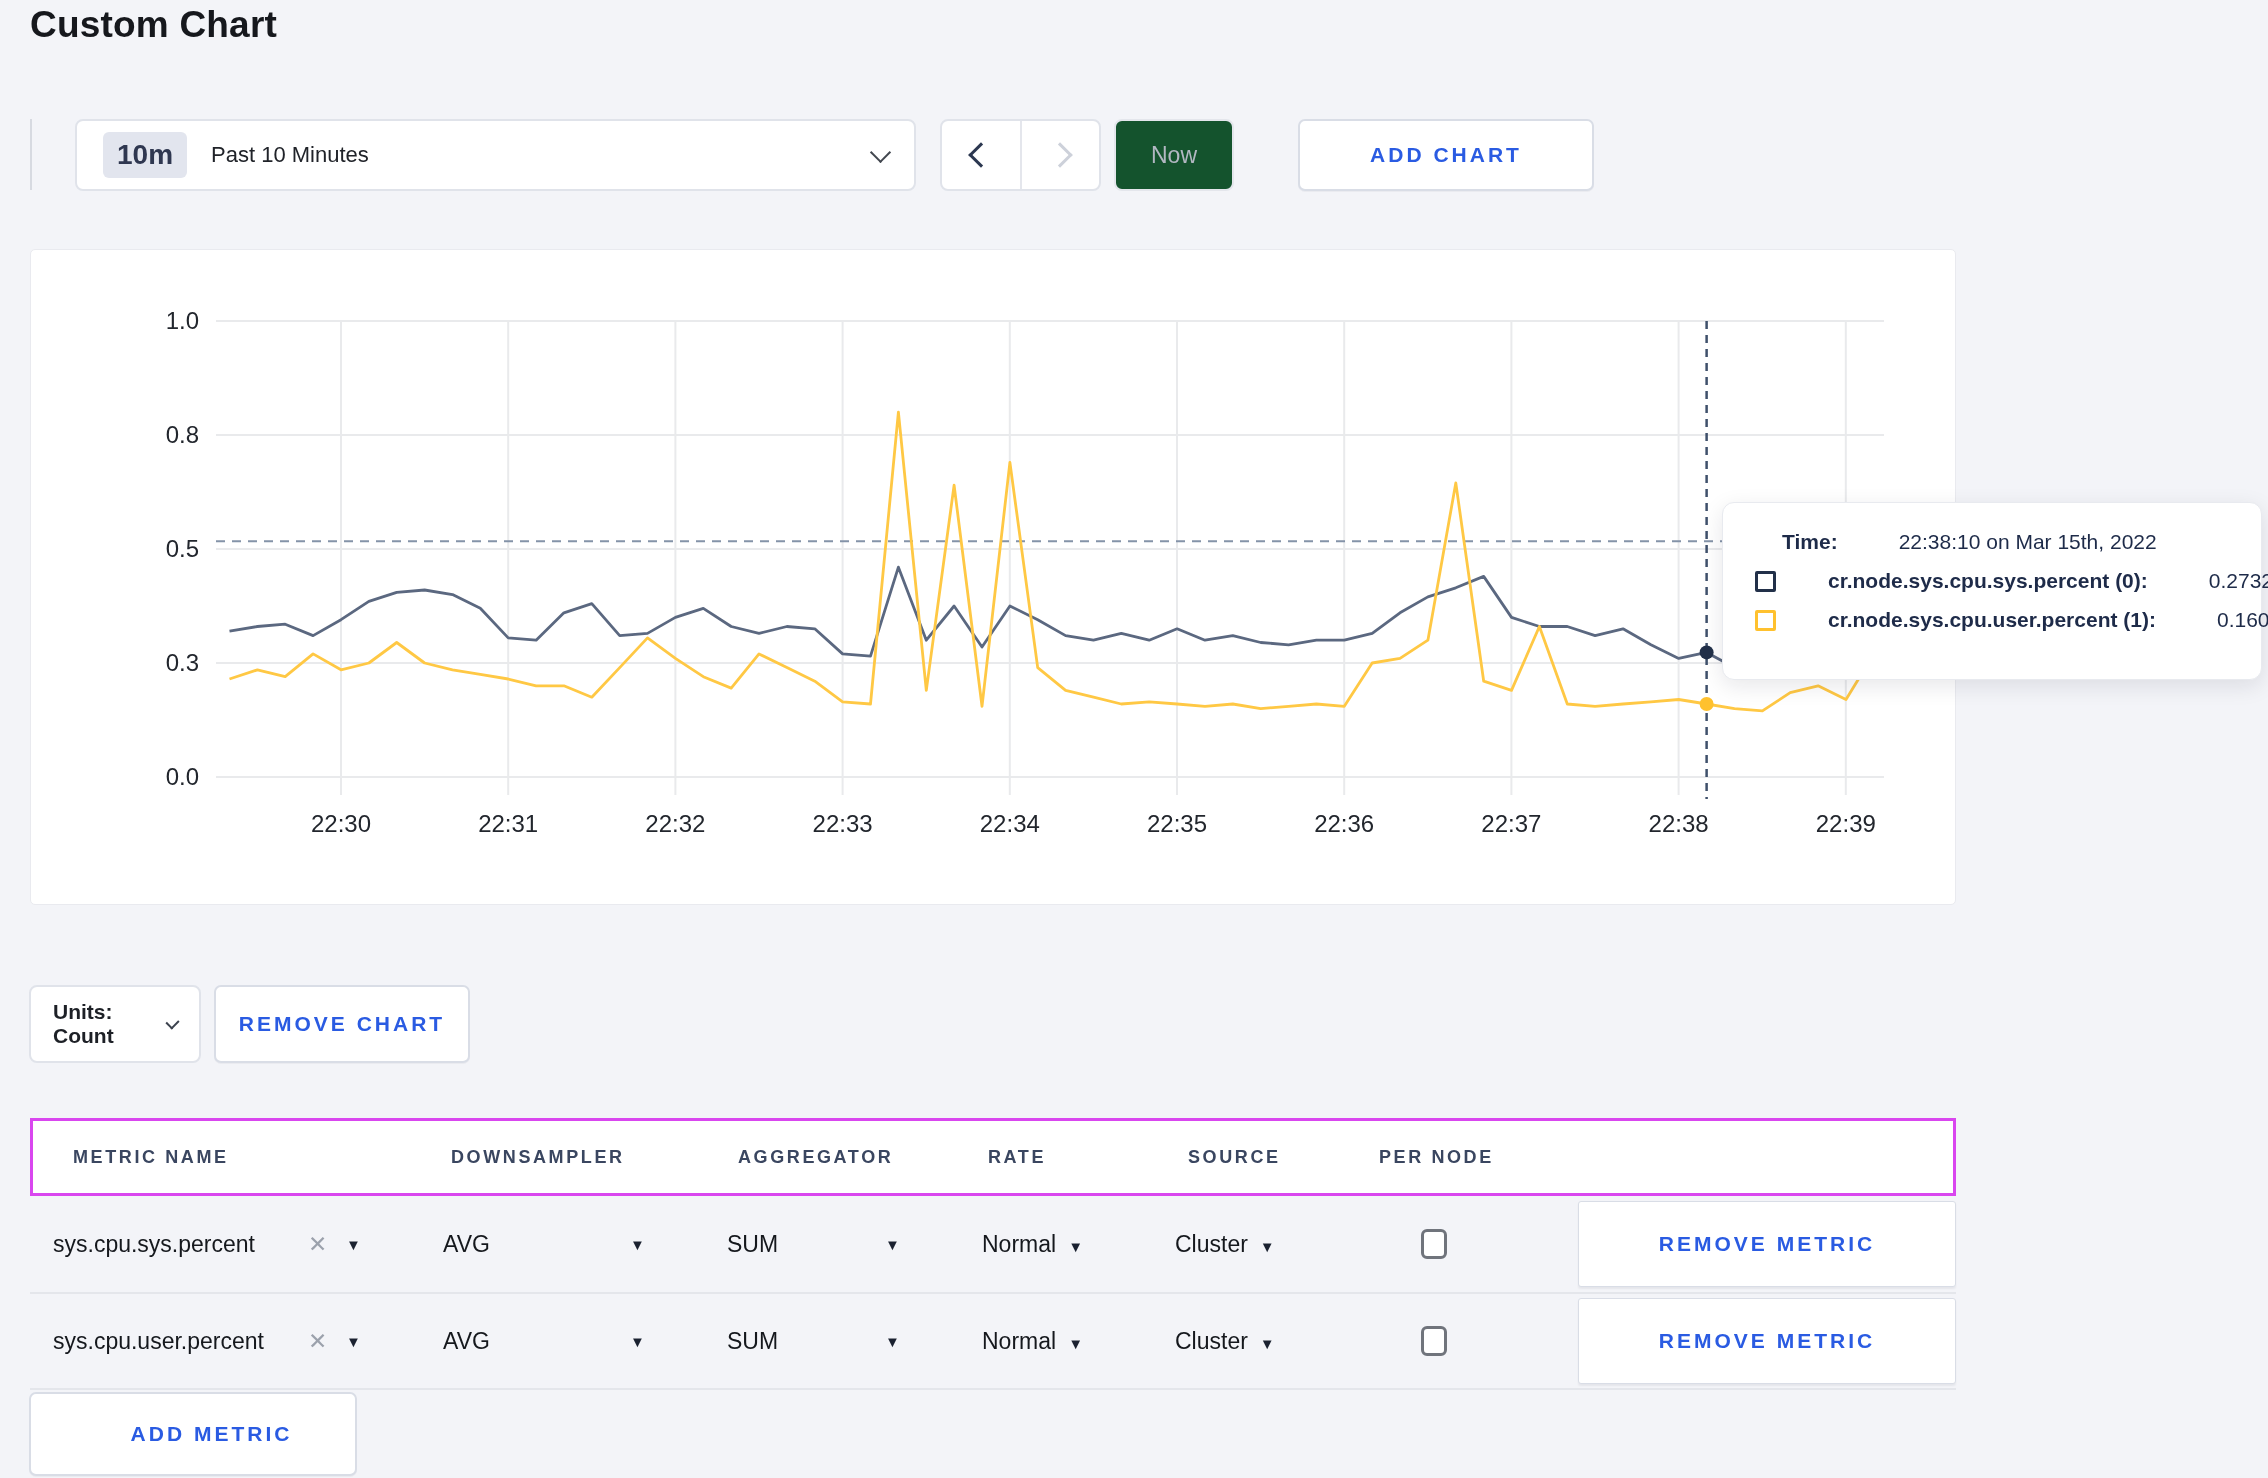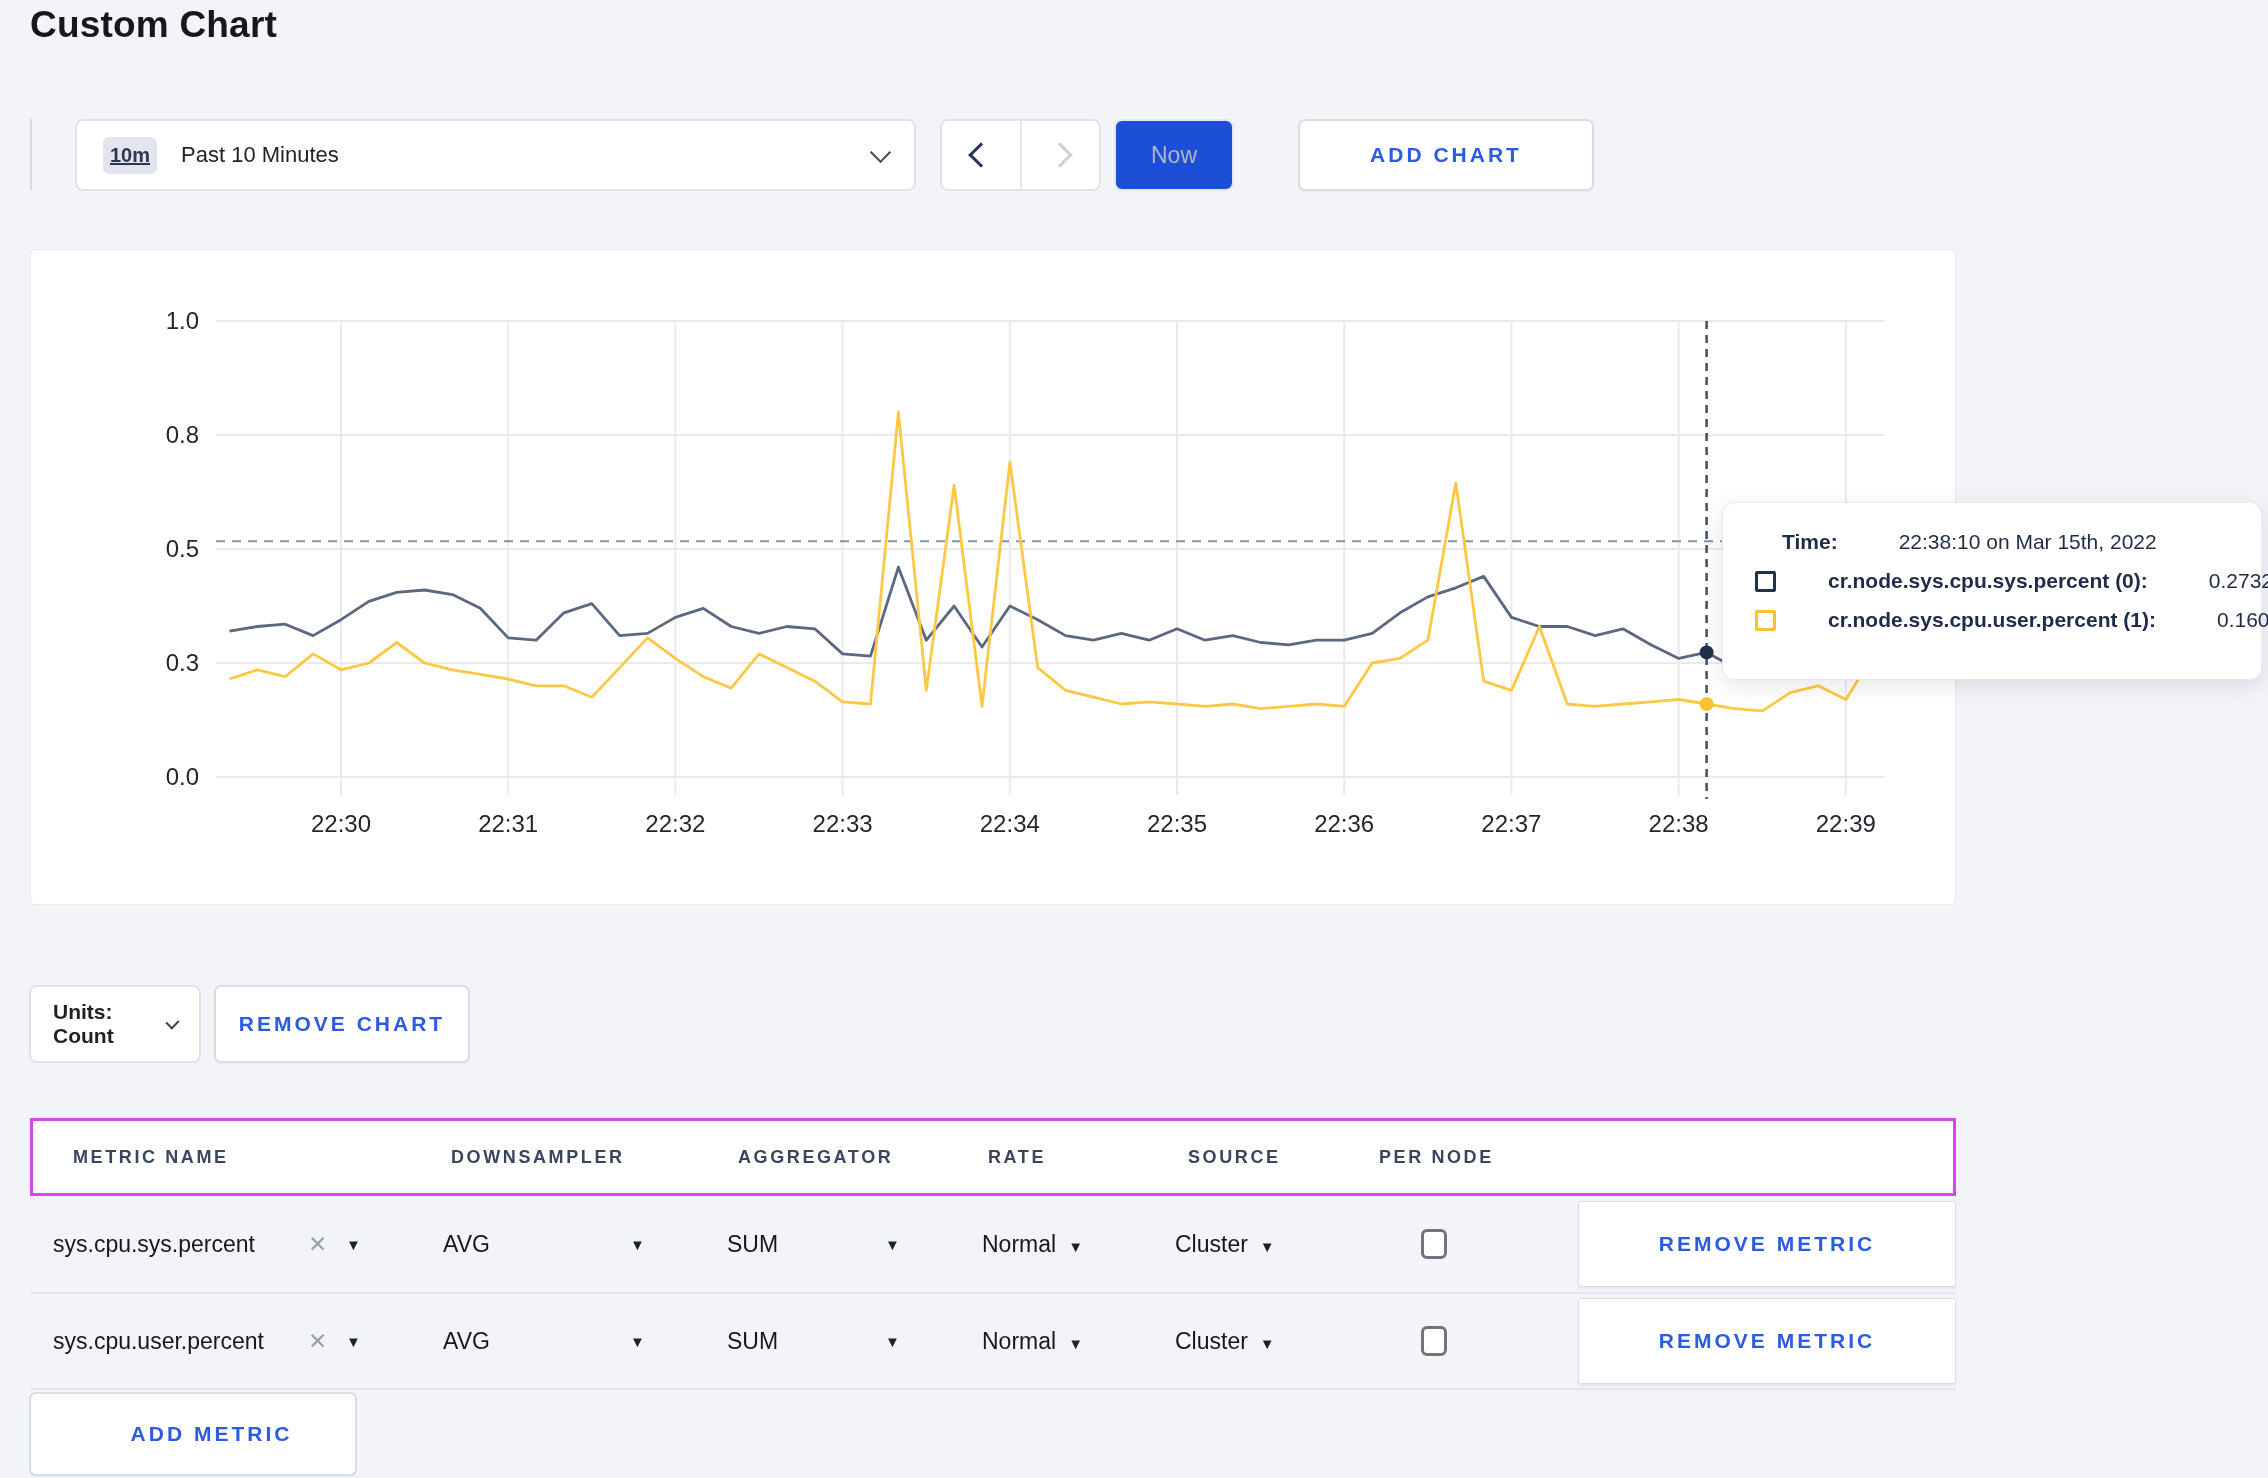--- a/index.html
+++ b/index.html
@@ -20,35 +20,35 @@
 
   
   .toolbar-divider{left:30px;top:119px;width:2px;height:71px;background:#d7dae1;}
   .btn-box{
     background:#fff;border:2px solid #e0e3ea;border-radius:8px;
     display:flex;align-items:center;box-sizing:border-box;
   }
   .time-select{left:75px;top:119px;width:841px;height:72px;padding:0 26px;cursor:pointer;}
   .range-badge{
     background:#e2e5ee;border-radius:6px;color:#2f3750;
-    font-size:20px;font-weight:700;padding:7px 7px;margin-right:24px;text-decoration:underline;
+    font-size:28px;font-weight:700;padding:7px 14px;margin-right:24px;
   }
   .range-label{font-size:22px;color:#202329;}
   .chev-down{
     width:13px;height:13px;border-right:2.5px solid #42474f;border-bottom:2.5px solid #42474f;
     transform:rotate(45deg);margin-left:auto;margin-top:-6px;
   }
   .nav-group{left:940px;top:119px;width:161px;height:72px;padding:0;}
   .nav-cell{flex:1;height:100%;display:flex;align-items:center;justify-content:center;cursor:pointer;}
   .nav-cell+.nav-cell{border-left:2px solid #e4e6ec;}
   .chev-left{width:15px;height:15px;border-left:3.5px solid #2b3750;border-bottom:3.5px solid #2b3750;transform:rotate(45deg);}
   .chev-right{width:15px;height:15px;border-left:3px solid #cdd1da;border-bottom:3px solid #cdd1da;transform:rotate(-135deg);}
   .now-btn{
     left:1114px;top:119px;width:120px;height:72px;justify-content:center;
-    background:#1d4ed8;border-color:#e4e6ec;color:#b2b7c2;font-size:23px;cursor:default;
+    background:#14532d;border-color:#e4e6ec;color:#b2b7c2;font-size:23px;cursor:default;
   }
   .blue-btn{
     background:#fff;border:2px solid #d9dde6;border-radius:7px;
     color:#2a5be2;font-size:21px;font-weight:700;letter-spacing:3px;
     display:flex;align-items:center;justify-content:center;cursor:pointer;
     box-sizing:border-box;box-shadow:0 1px 0 rgba(20,25,40,.04);
   }
   .add-chart{left:1298px;top:119px;width:296px;height:72px;}
 
   

